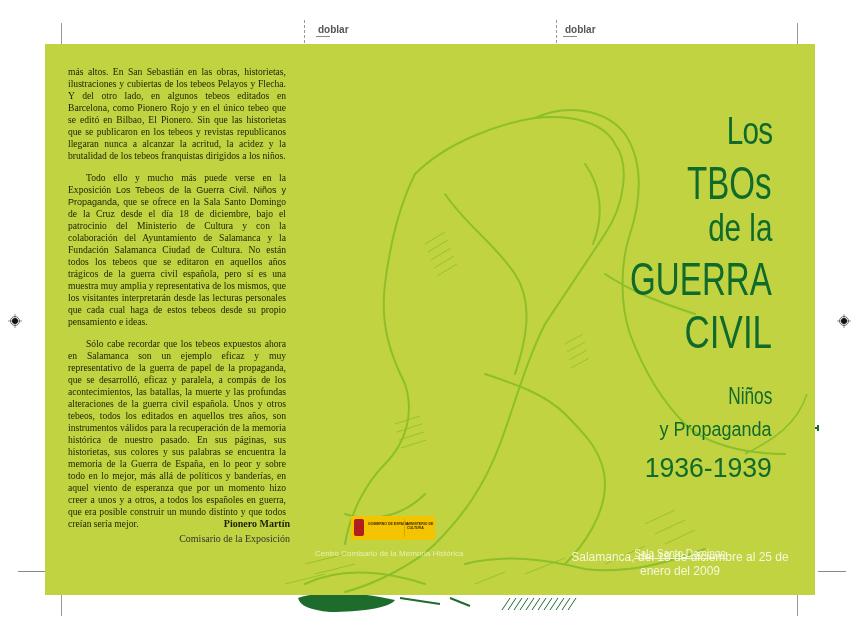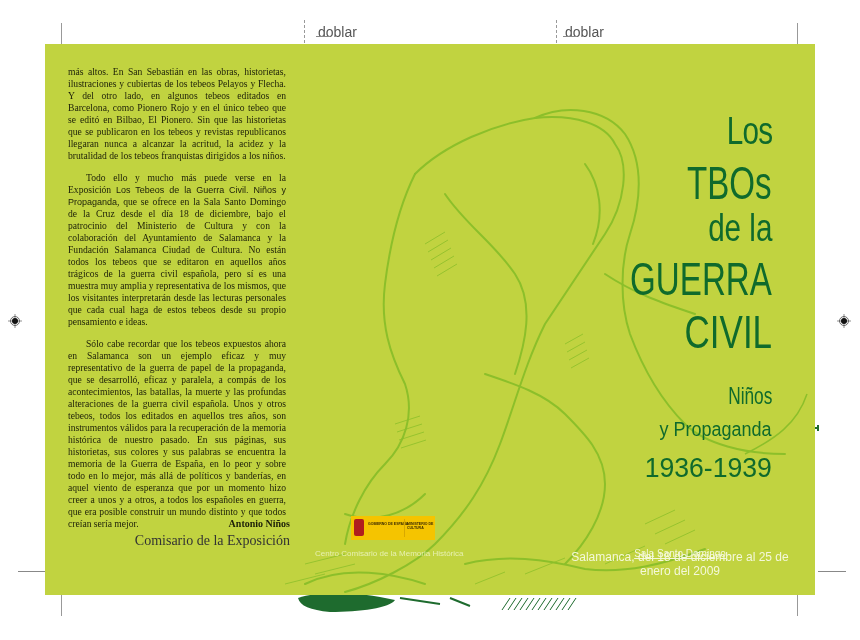--- a/index.html
+++ b/index.html
@@ -1,29 +1,29 @@
 <!DOCTYPE html>
 <html><head>
 <meta charset="utf-8">
 <style>
   html, body { margin:0; padding:0; }
   body { width:860px; height:640px; position:relative; background:#ffffff; overflow:hidden;
          font-family: "Liberation Serif", serif; }
   .panel { position:absolute; left:45px; top:44px; width:770px; height:551px; background:#c1d340; overflow:hidden; }
   .fold { position:absolute; top:20px; height:28px; border-left:1px dashed #999; }
-  .fold-label { position:absolute; top:24px; font-family:"Liberation Sans", sans-serif; font-size:14px; color:#555; }
+  .fold-label { position:absolute; top:24px; font-family:"Liberation Sans", sans-serif; font-size:10px; color:#555;font-weight:bold; }
   .fold-label::after { content:""; position:absolute; left:-2px; top:12px; width:14px; border-bottom:1px solid #888; }
   .crop { position:absolute; background:#999; }
   .reg { position:absolute; width:14px; height:14px; }
   .left-col { position:absolute; left:68px; top:66px; width:234px; font-size:9.6px; line-height:12px; color:#1c1f08; text-align:justify; }
   .left-col p { margin:0 16px 10px 0; }
   .left-col p.indent { text-indent:18px; }
   .left-col .it { font-family:"Liberation Sans", sans-serif; font-size:9px; }
   .sig-name { position:absolute; right:570px; top:518px; font-weight:bold; font-size:10px; color:#1c1f08; }
-  .sig-role { position:absolute; right:570px; top:533px; font-size:14px; color:#333; }
+  .sig-role { position:absolute; right:570px; top:533px; font-size:10px; color:#333; }
   .title { position:absolute; font-family:"Liberation Sans", sans-serif; color:#0f6a2c; text-align:right; right:88px; }
   .t-los { top:110px; font-size:38px; transform:scaleX(0.78); transform-origin:right; letter-spacing:-1px; }
   .t-tbos { top:156px; font-size:46px; transform:scaleX(0.72); transform-origin:right; }
   .t-dela { top:207px; font-size:38px; transform:scaleX(0.78); transform-origin:right; }
   .t-guerra { top:252px; font-size:46px; transform:scaleX(0.72); transform-origin:right; }
   .t-civil { top:305px; font-size:46px; transform:scaleX(0.76); transform-origin:right; }
   .t-ninos { top:382px; font-size:24px; transform:scaleX(0.72); transform-origin:right; }
   .t-prop { top:418px; font-size:20px; transform:scaleX(0.9); transform-origin:right; }
   .t-years { top:452px; font-size:28px; transform:scaleX(0.95); transform-origin:right; }
   .venue { position:absolute; left:560px; width:240px; text-align:center; color:#f4f8da; font-family:"Liberation Sans", sans-serif; }
@@ -97,21 +97,21 @@
     <path d="M700 410 C730 395 752 380 762 350" fill="none" stroke="#8cbf2a" stroke-width="1.5"></path>
   </svg>
 
 </div>
 
 <div class="left-col">
   <p>más altos. En San Sebastián en las obras, historietas, ilustraciones y cubiertas de los tebeos Pelayos y Flecha. Y del otro lado, en algunos tebeos editados en Barcelona, como Pionero Rojo y en el único tebeo que se editó en Bilbao, El Pionero. Sin que las historietas que se publicaron en los tebeos y revistas republicanos llegaran nunca a alcanzar la acritud, la acidez y la brutalidad de los tebeos franquistas dirigidos a los niños.</p>
   <p class="indent"><span>Todo ello y mucho más puede verse en la Exposición </span><span class="it">Los Tebeos de la Guerra Civil. Niños y Propaganda</span><span>, que se ofrece en la Sala Santo Domingo de la Cruz desde el día 18 de diciembre, bajo el patrocinio del Ministerio de Cultura y con la colaboración del Ayuntamiento de Salamanca y la Fundación Salamanca Ciudad de Cultura. No están todos los tebeos que se editaron en aquellos años trágicos de la guerra civil española, pero sí es una muestra muy amplia y representativa de los mismos, que los visitantes interpretarán desde las lecturas personales que cada cual haga de estos tebeos desde su propio pensamiento e ideas.</span></p>
   <p class="indent">Sólo cabe recordar que los tebeos expuestos ahora en Salamanca son un ejemplo eficaz y muy representativo de la guerra de papel de la propaganda, que se desarrolló, eficaz y paralela, a compás de los acontecimientos, las batallas, la muerte y las profundas alteraciones de la guerra civil española. Unos y otros tebeos, todos los editados en aquellos tres años, son instrumentos válidos para la recuperación de la memoria histórica de nuestro pasado. En sus páginas, sus historietas, sus colores y sus palabras se encuentra la memoria de la Guerra de España, en lo peor y sobre todo en lo mejor, más allá de políticos y banderías, en aquel viento de esperanza que por un momento hizo creer a unos y a otros, a todos los españoles en guerra, que era posible construir un mundo distinto y que todos creían sería mejor.</p>
 </div>
-<div class="sig-name">Antonio Niños</div>
+<div class="sig-name">Pionero Martín</div>
 <div class="sig-role">Comisario de la Exposición</div>
 
 <div class="logo">
   <div class="crest"></div>
   <div class="t1">GOBIERNO DE ESPAÑA</div>
   <div class="sep"></div>
   <div class="t2">MINISTERIO DE CULTURA</div>
 </div>
 <div class="center-label">Centro Comisario de la Memoria Histórica</div>
 

